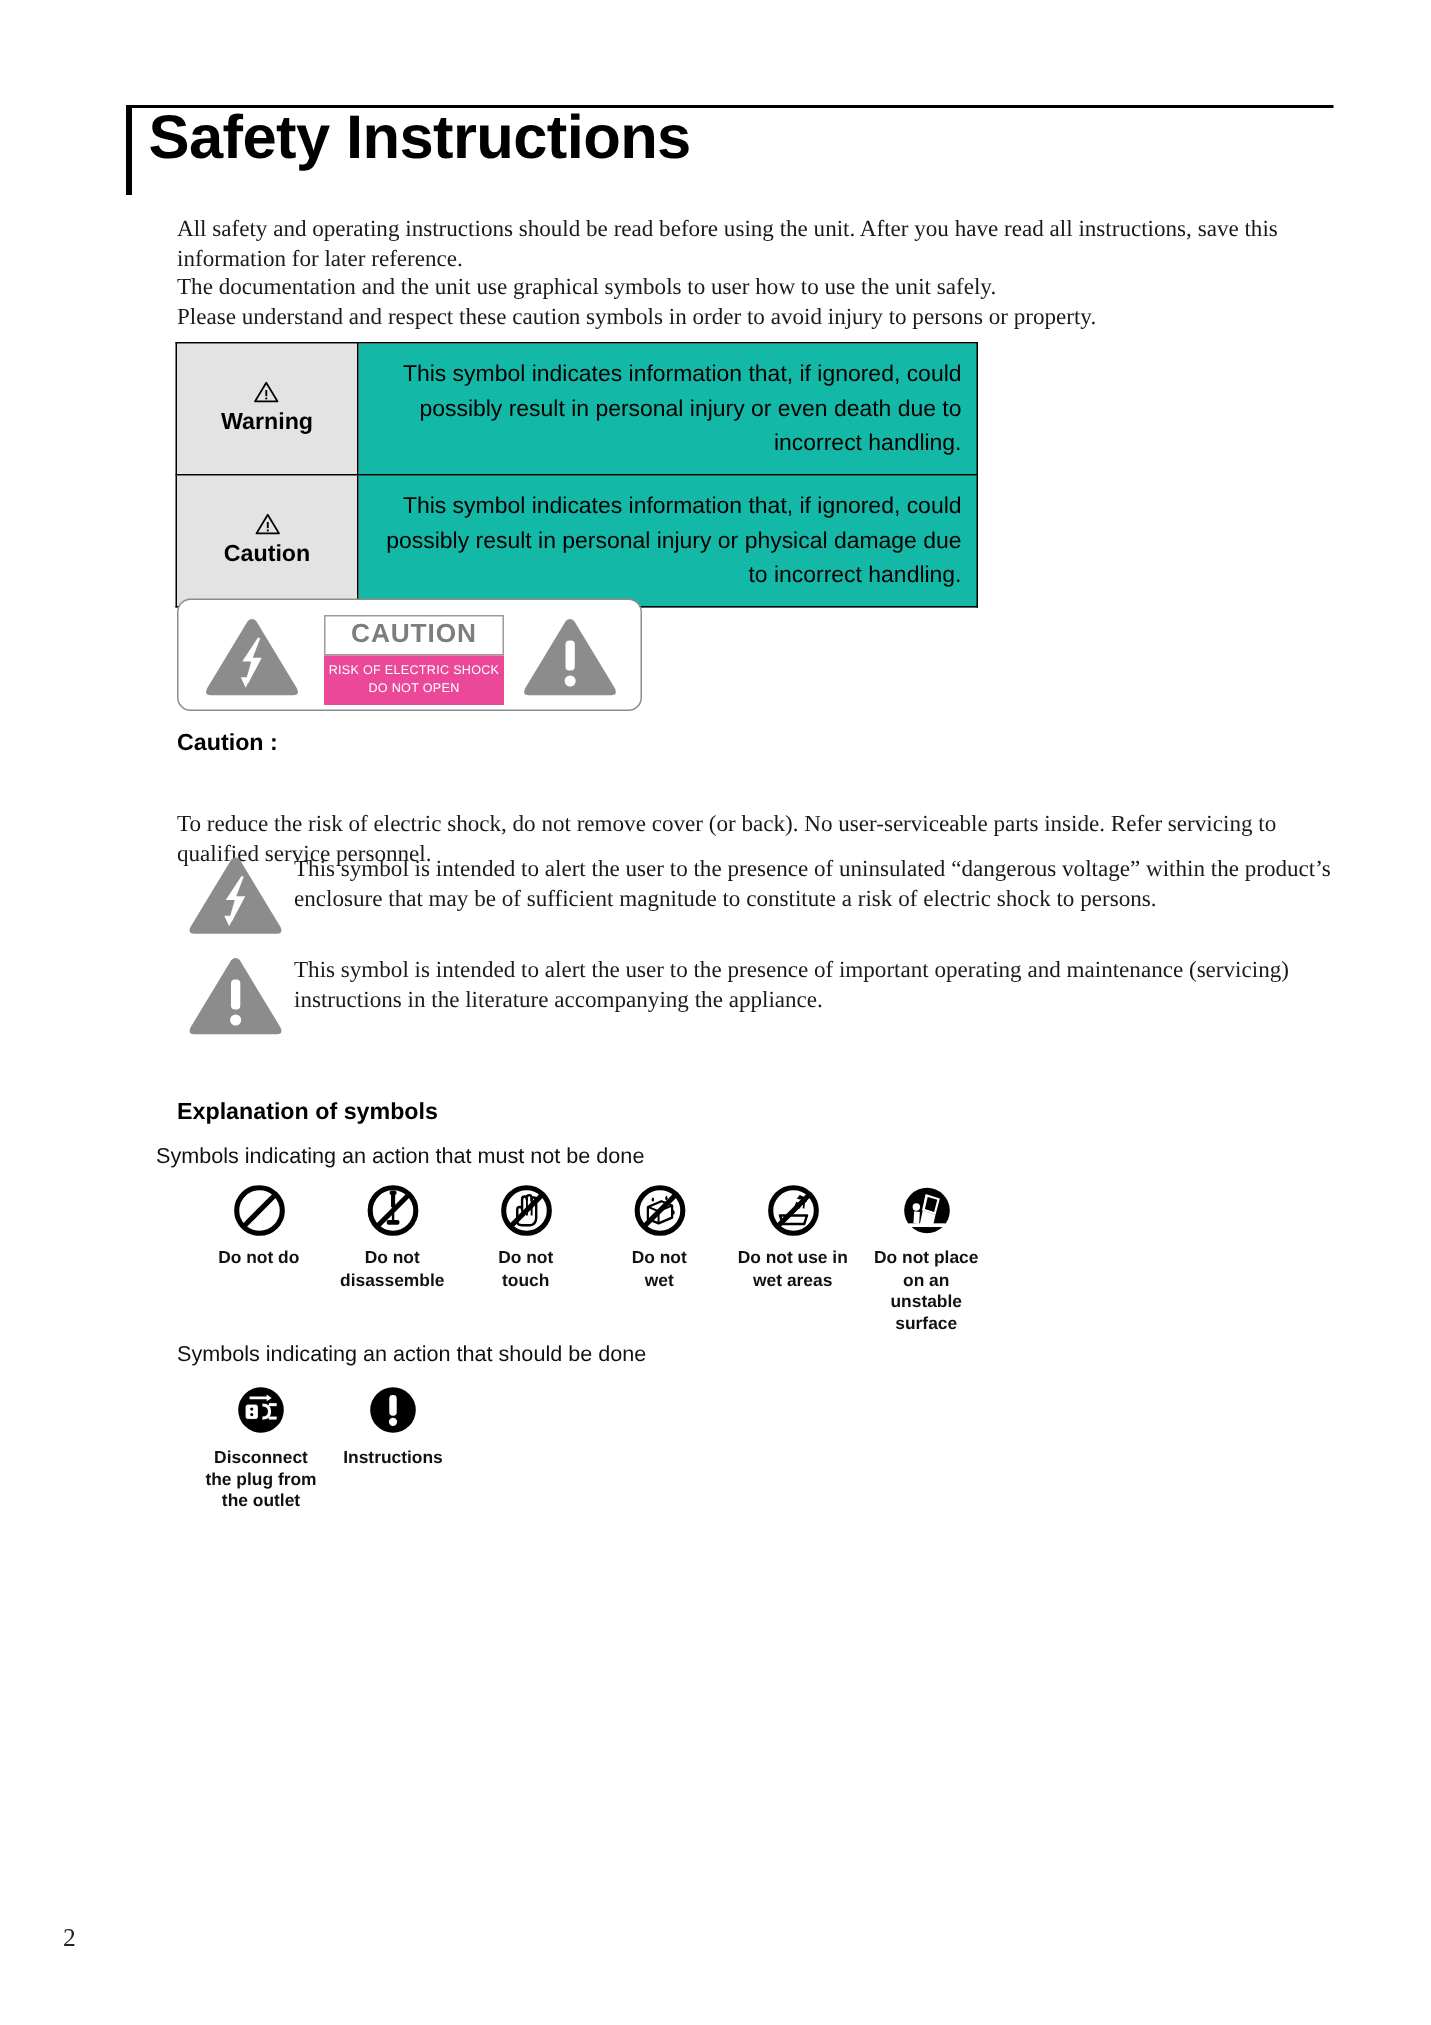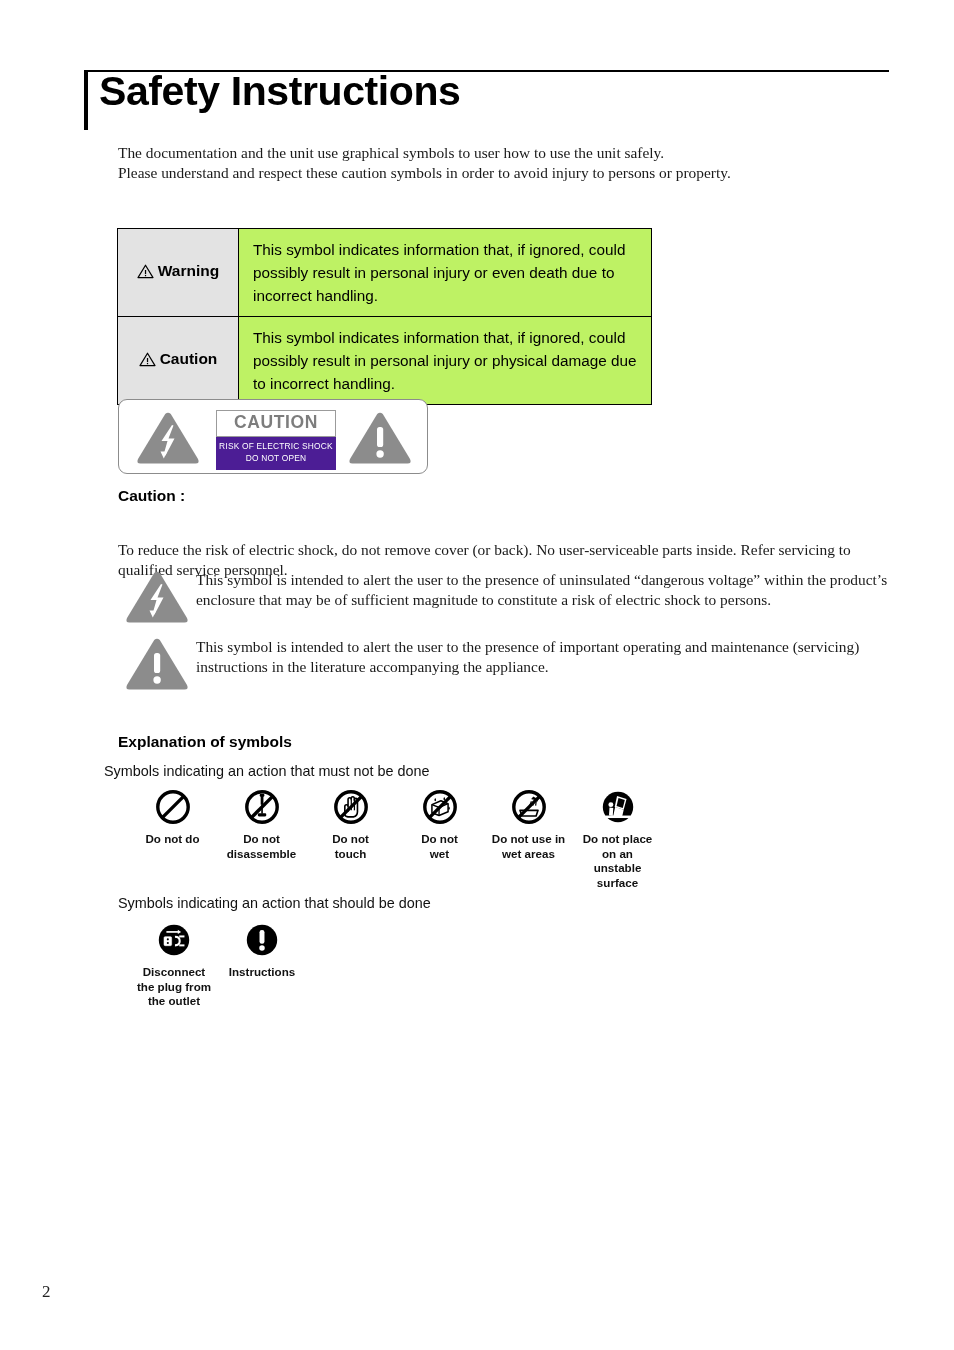--- a/index.html
+++ b/index.html
@@ -85,28 +85,30 @@
   }
   .wc-label-inner {
     display: inline-flex;
     align-items: center;
     gap: 4px;
     font-family: "Liberation Sans", sans-serif;
     font-weight: bold;
     font-size: 15.5px;
     color: #000;
     white-space: nowrap;
+    flex-direction: column;
   }
   .wc-body {
-    background: #bef264;
+    background: #14b8a6;
     font-family: "Liberation Sans", sans-serif;
     font-size: 15.3px;
     line-height: 23px;
     color: #000;
     padding: 9px 10px 9px 14px !important;
+    text-align: right;
   }
   .tri-outline { display: block; }
 
   
   .caution-box {
     position: absolute;
     left: 118px;
     top: 399px;
     width: 310px;
     height: 75px;
@@ -137,21 +139,21 @@
     text-align: center;
     font-family: "Liberation Sans", sans-serif;
     font-weight: bold;
     font-size: 17.5px;
     color: #7d7d7d;
     letter-spacing: 0.6px;
     padding: 1px 0 3px 0;
     box-sizing: border-box;
   }
   .caution-sub {
-    background: #4c1d95;
+    background: #ec4899;
     color: #ffffff;
     text-align: center;
     font-family: "Liberation Sans", sans-serif;
     font-size: 8.4px;
     letter-spacing: 0.2px;
     line-height: 11.5px;
     padding: 4px 0 6px 0;
   }
 
   
@@ -272,20 +274,21 @@
 </head>
 <body>
 
 <div class="page">
 
   <div class="title-rule"></div>
   <div class="title-bar"></div>
   <div class="page-title">Safety Instructions</div>
 
   <div class="intro">
+    <p>All safety and operating instructions should be read before using the unit. After you have read all instructions, save this information for later reference.</p>
     <p>The documentation and the unit use graphical symbols to user how to use the unit safely.</p>
     <p>Please understand and respect these caution symbols in order to avoid injury to persons or property.</p>
   </div>
 
   <table class="wc-table">
     <tbody>
       <tr>
         <td class="wc-label">
           <span class="wc-label-inner">
             <span>

